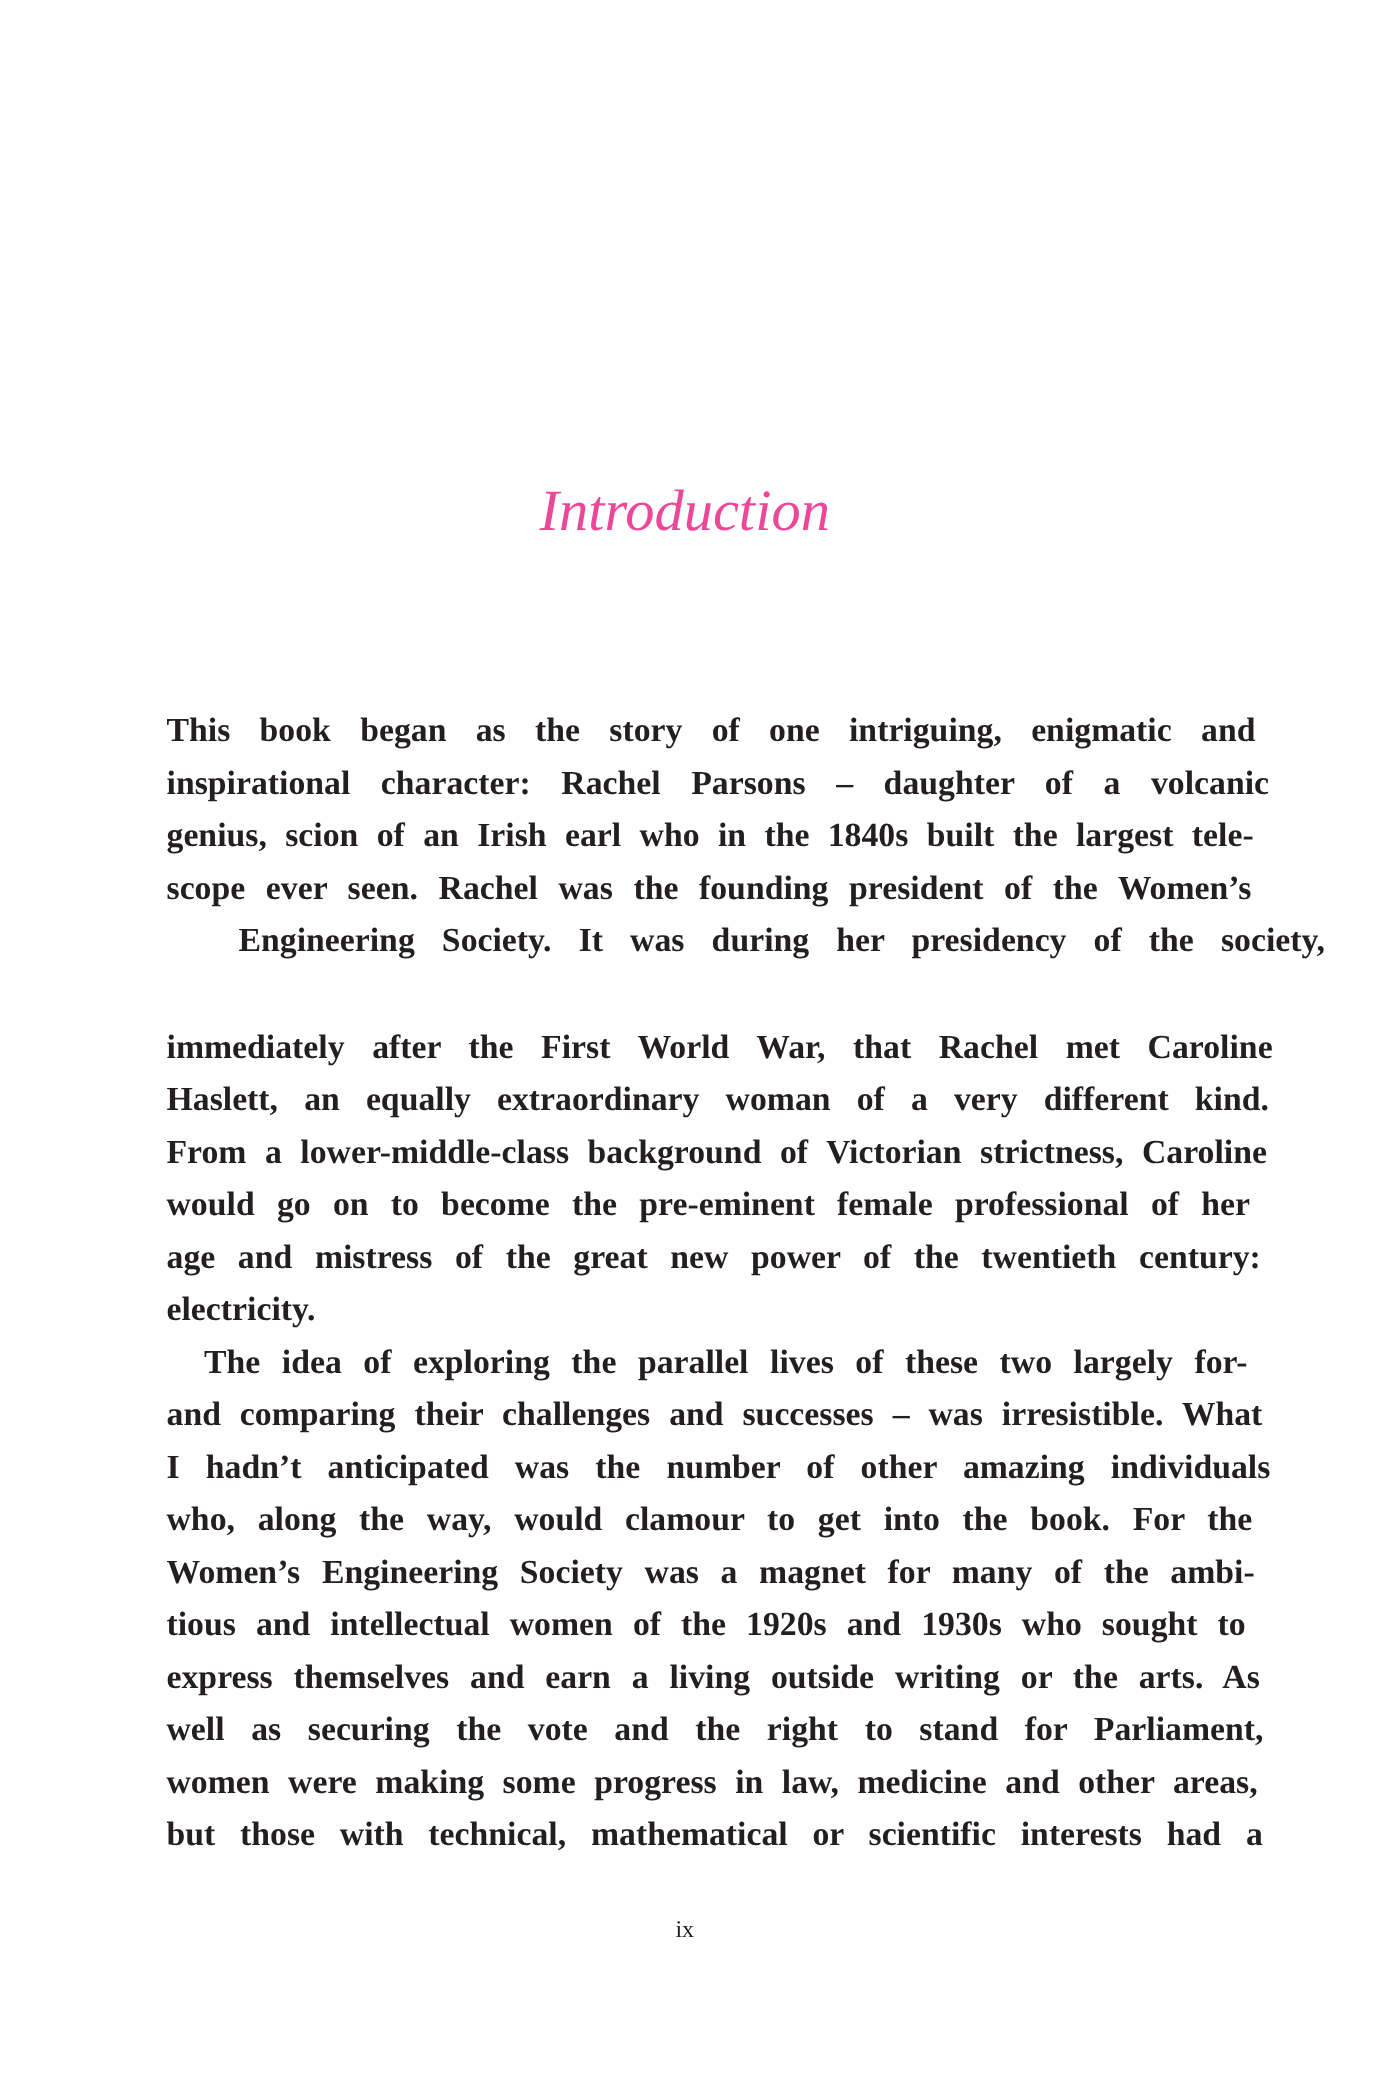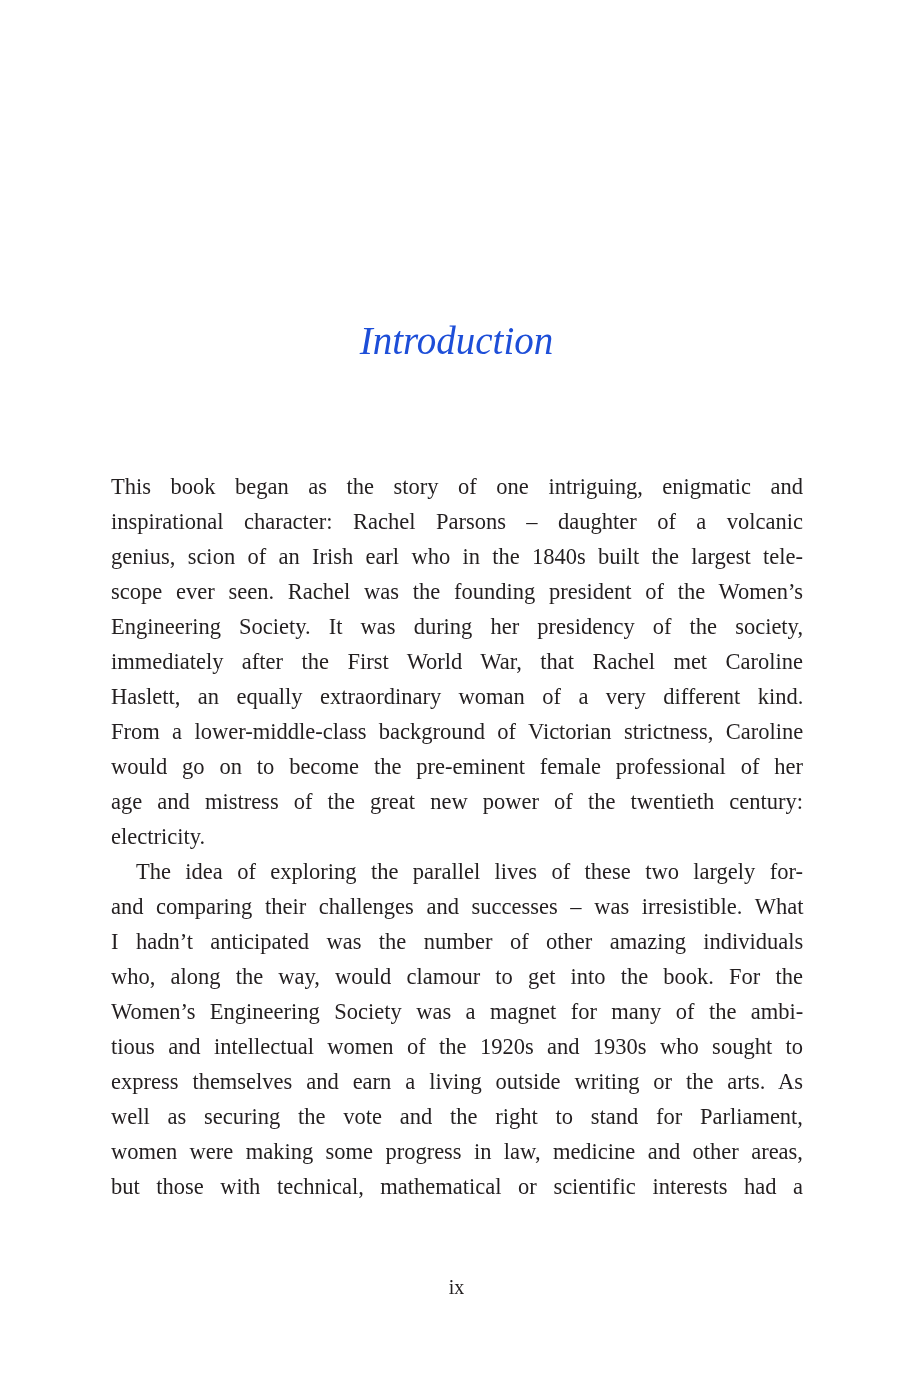--- a/index.html
+++ b/index.html
@@ -1,40 +1,40 @@
 <!DOCTYPE html>
 <html><head>
 <meta charset="utf-8">
 <style>
   html, body { margin: 0; padding: 0; background: #ffffff; }
   body { width: 923px; height: 1385px; position: relative; overflow: hidden;
          font-family: "Liberation Serif", "DejaVu Serif", serif; color: #231f20; }
   .title { position: absolute; top: 318px; left: 0; width: 913px; text-align: center;
-           font-style: italic; font-size: 39px; line-height: 46px; color: #1d4ed8; }
+           font-style: italic; font-size: 39px; line-height: 46px; color: #ec4899; }
   .text-block { position: absolute; top: 469px; left: 111px; width: 692px; }
   .line { display: block; height: 35px; line-height: 35px; font-size: 22.5px;
-          white-space: nowrap; text-align: justify; text-align-last: justify; }
+          white-space: nowrap; text-align: justify; text-align-last: justify; font-weight: bold; }
   .line.last { text-align-last: left; }
   .line.indent { padding-left: 25px; }
   .page-number { position: absolute; top: 1272px; left: 0; width: 913px; text-align: center;
-                 font-size: 20px; line-height: 30px; }
+                 font-size: 16px; line-height: 30px; }
 </style>
 </head>
 <body>
 
 <h1 class="title" style="margin:0;font-weight:normal;">Introduction</h1>
 
 <div class="text-block">
   <div>
     <span class="line" style="text-align: left; white-space: nowrap; display: block; word-spacing: 13.9px;">This book began as the story of one intriguing, enigmatic and</span>
     <span class="line" style="text-align: left; white-space: nowrap; display: block; word-spacing: 14.75px;">inspirational character: Rachel Parsons – daughter of a volcanic</span>
     <span class="line" style="text-align: center; white-space: nowrap; display: block; word-spacing: 6.61538px;">genius, scion of an Irish earl who in the 1840s built the largest tele-</span>
     <span class="line" style="text-align: left; white-space: nowrap; display: block; word-spacing: 8.1px;">scope ever seen. Rachel was the founding president of the Women’s</span>
-    <span class="line" style="text-align: left; white-space: nowrap; display: block; word-spacing: 12.4444px;">Engineering Society. It was during her presidency of the society,</span>
-    <span class="line" style="text-align: left; white-space: nowrap; display: block; word-spacing: 12.7778px;">immediately after the First World War, that Rachel met Caroline</span>
+    <span class="line" style="text-align: left; white-space: nowrap; display: block; word-spacing: 12.4444px; margin-left: 48px;">Engineering Society. It was during her presidency of the society,</span>
+    <span class="line" style="text-align: left; white-space: nowrap; display: block; word-spacing: 12.7778px; margin-top: 36px;">immediately after the First World War, that Rachel met Caroline</span>
     <span class="line" style="text-align: left; white-space: nowrap; display: block; word-spacing: 11.7778px;">Haslett, an equally extraordinary woman of a very different kind.</span>
     <span class="line" style="text-align: right; white-space: nowrap; display: block; word-spacing: 6.71429px;">From a lower-middle-class background of Victorian strictness, Caroline</span>
     <span class="line" style="text-align: left; white-space: nowrap; display: block; word-spacing: 9.2px;">would go on to become the pre-eminent female professional of her</span>
     <span class="line" style="text-align: left; white-space: nowrap; display: block; word-spacing: 9.45455px;">age and mistress of the great new power of the twentieth century:</span>
     <span class="line last">electricity.</span>
   </div>
   <div>
     <span class="line indent" style="text-align: right; white-space: nowrap; display: block; word-spacing: 8.72727px;">The idea of exploring the parallel lives of these two largely for-</span>
     <span class="line" style="text-align: left; white-space: nowrap; display: block; word-spacing: 7px;">and comparing their challenges and successes – was irresistible. What</span>
     <span class="line" style="text-align: left; white-space: nowrap; display: block; word-spacing: 11.7778px;">I hadn’t anticipated was the number of other amazing individuals</span>

